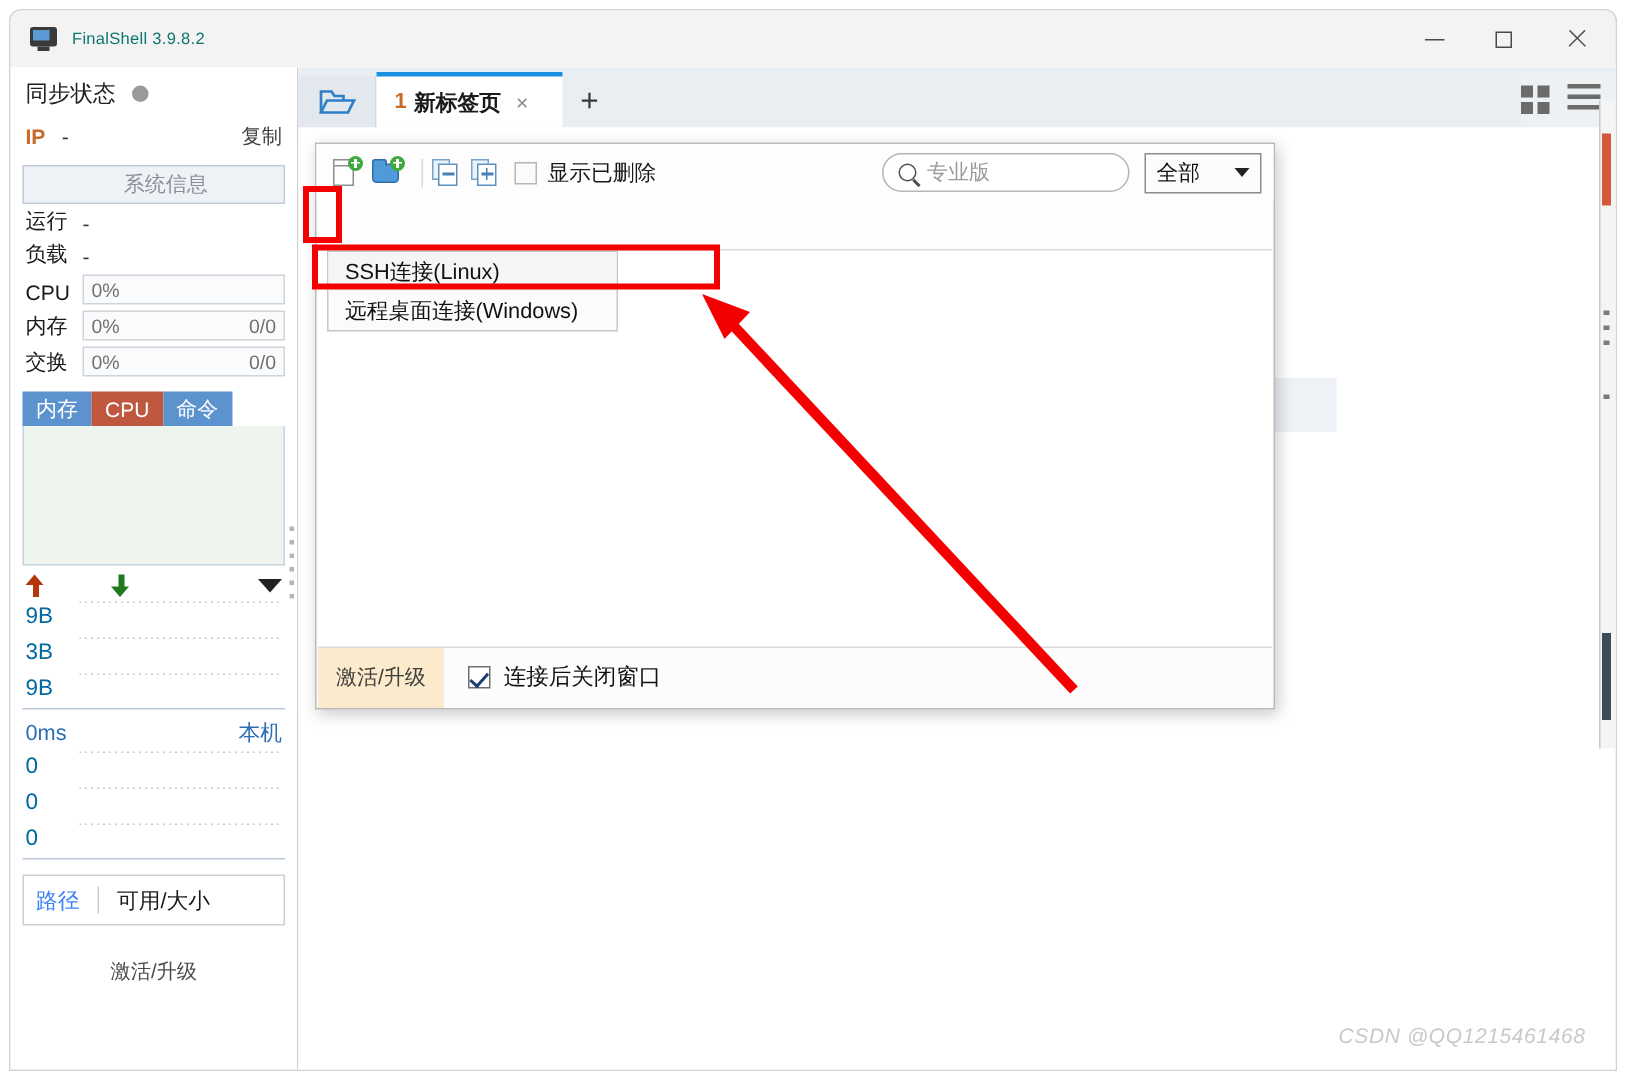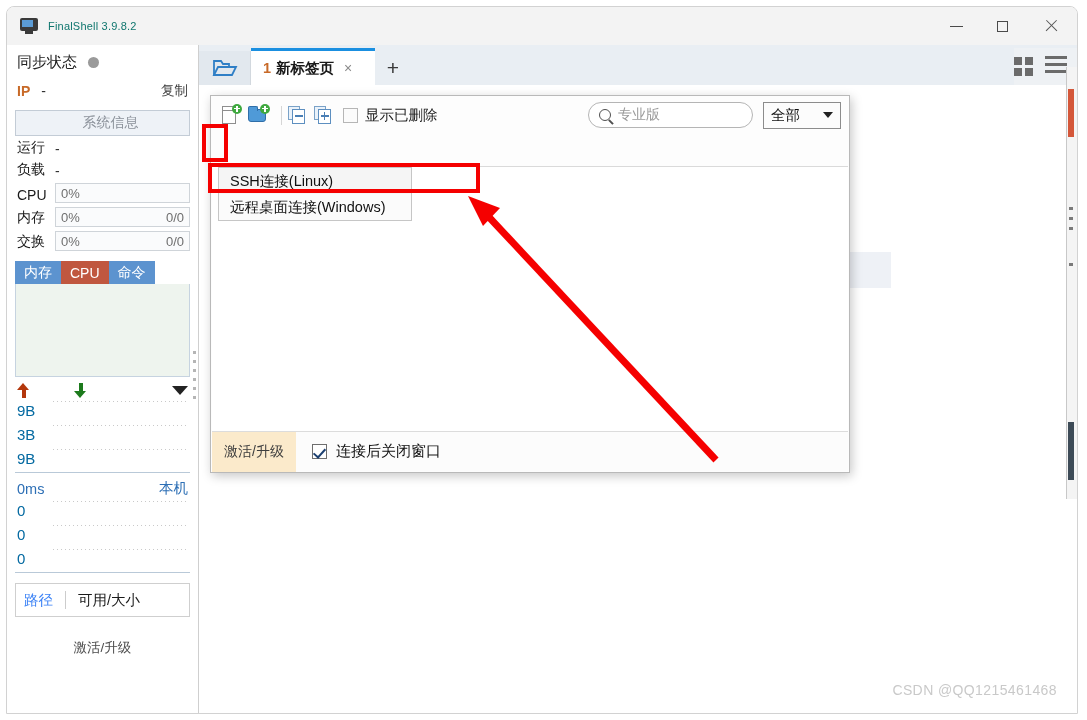--- a/index.html
+++ b/index.html
@@ -339,21 +339,21 @@
   .foot-label { margin-left: 9px; font-size: 15px; color: #111; }
 
   
   .anno-box {
     position: absolute; border: 4px solid #f50000; pointer-events: none;
   }
   .anno-arrow { position: absolute; left: 0; top: 0; width: 1087px; height: 720px; pointer-events: none; }
 
   .watermark {
     position: absolute; right: 20px; bottom: 15px;
-    font-size: 14px; color: #c9c9c9; letter-spacing: .4px;
+    font-size: 14px; color: #c9c9c9; letter-spacing: .4px; font-style: italic;
   }
 </style>
 </head>
 <body>
 
 <div id="root">
 
   <div class="app-window">
 
     <div class="titlebar">

